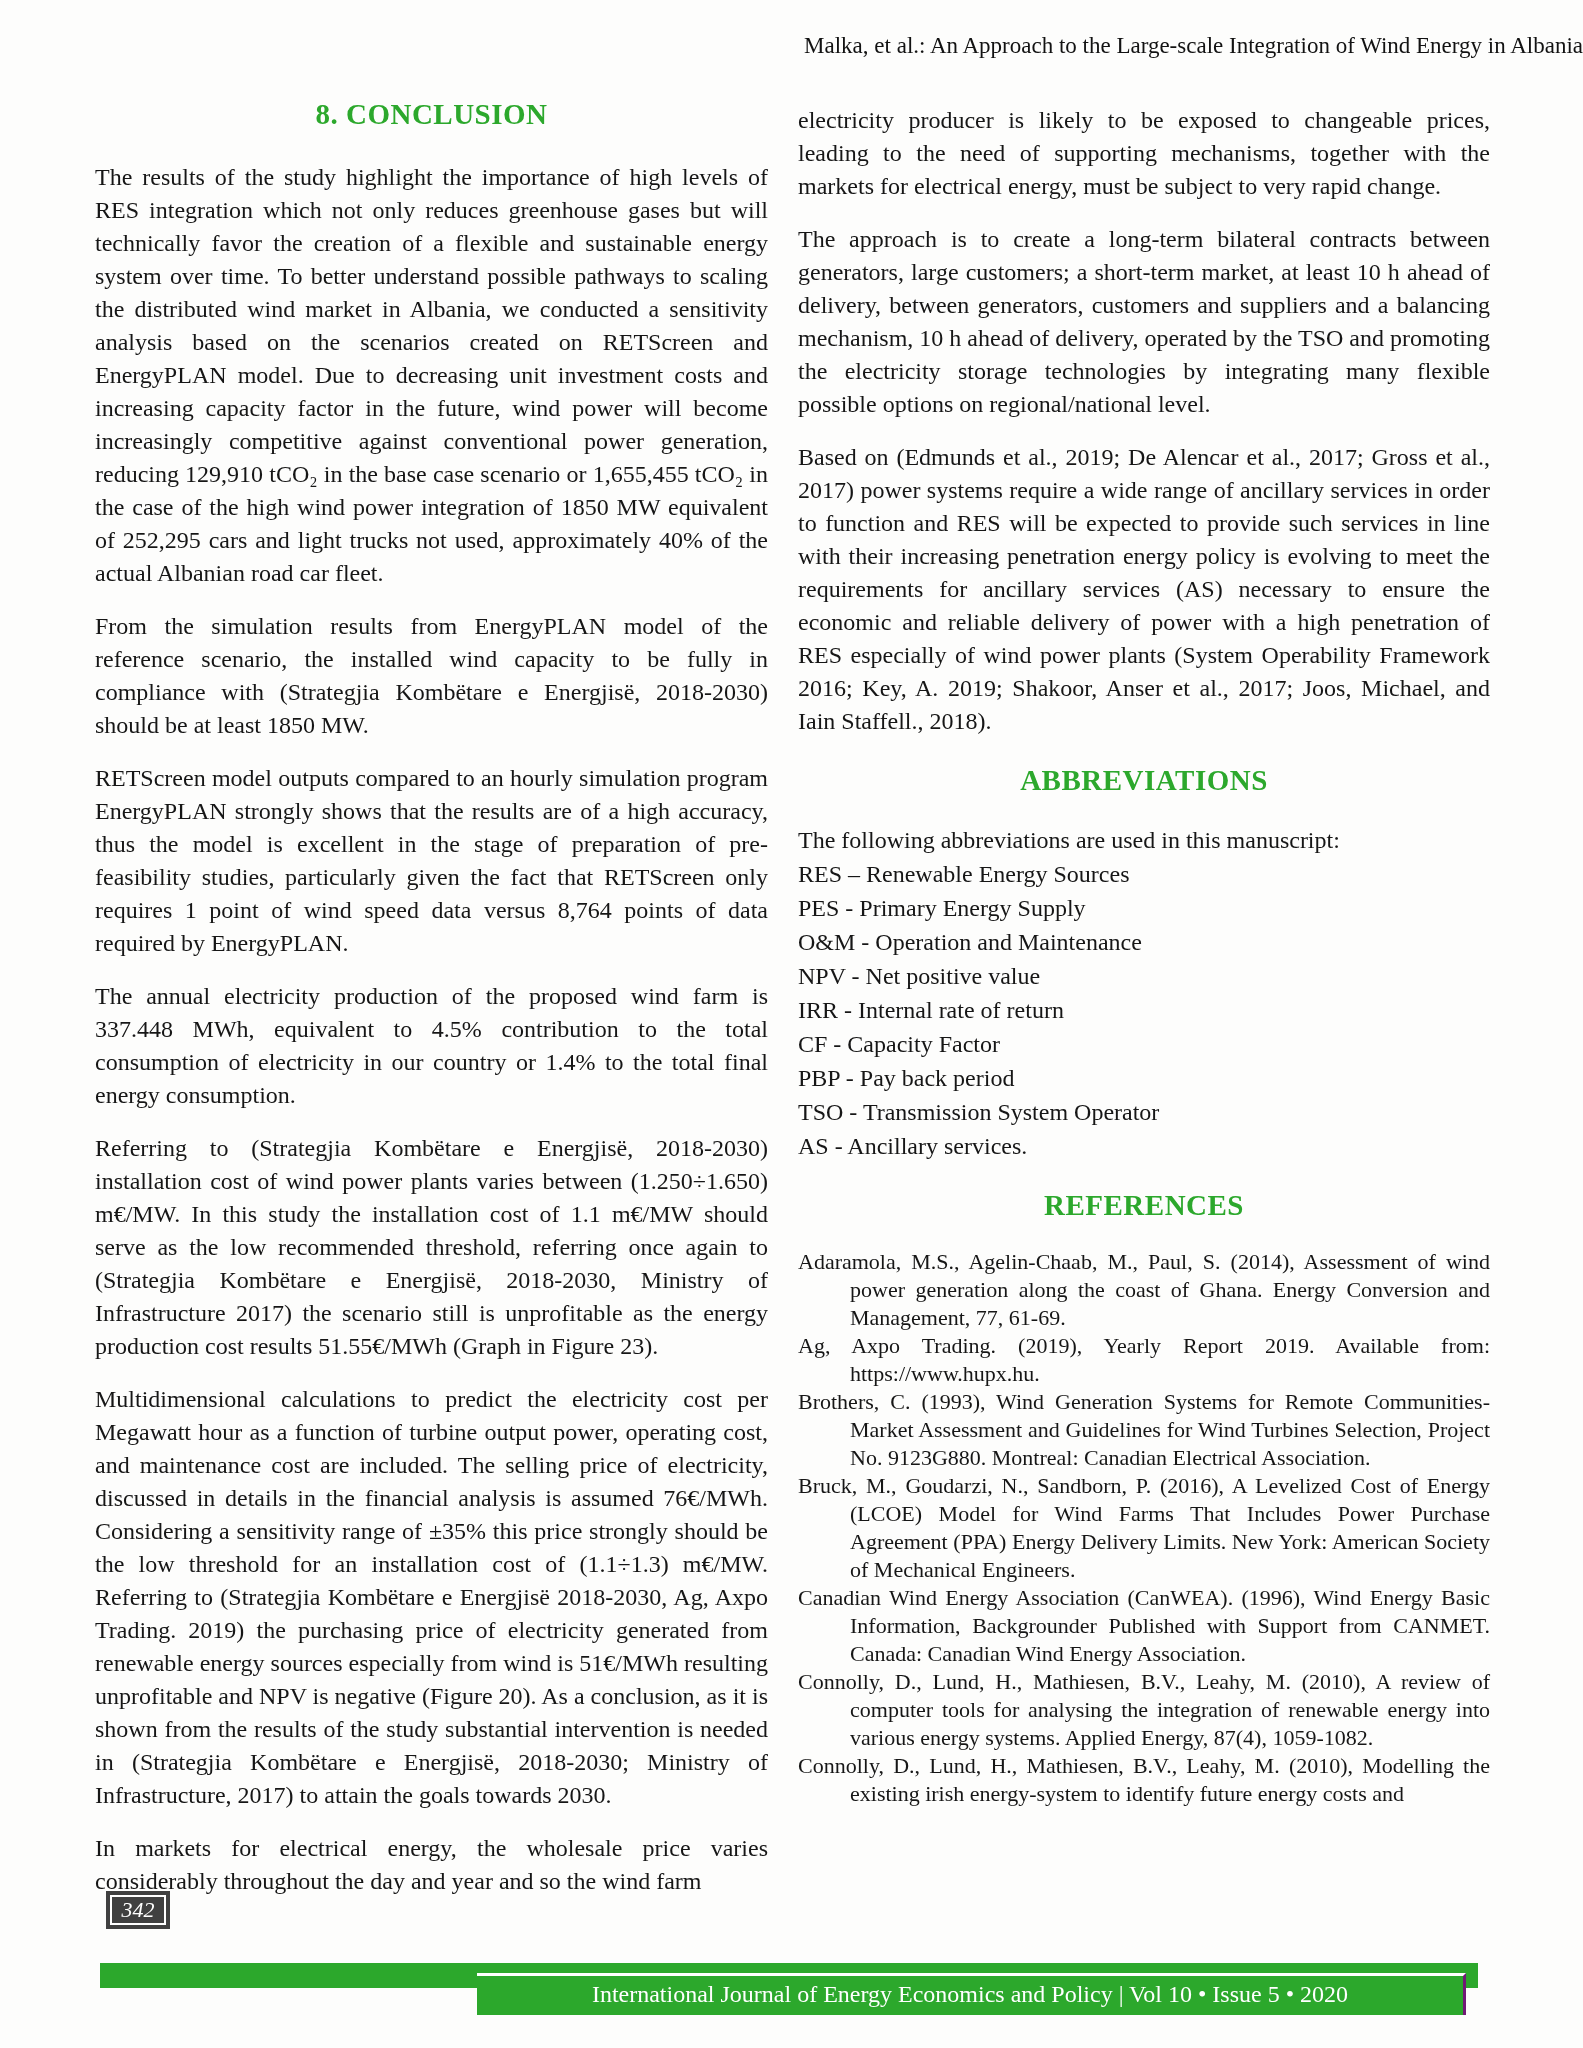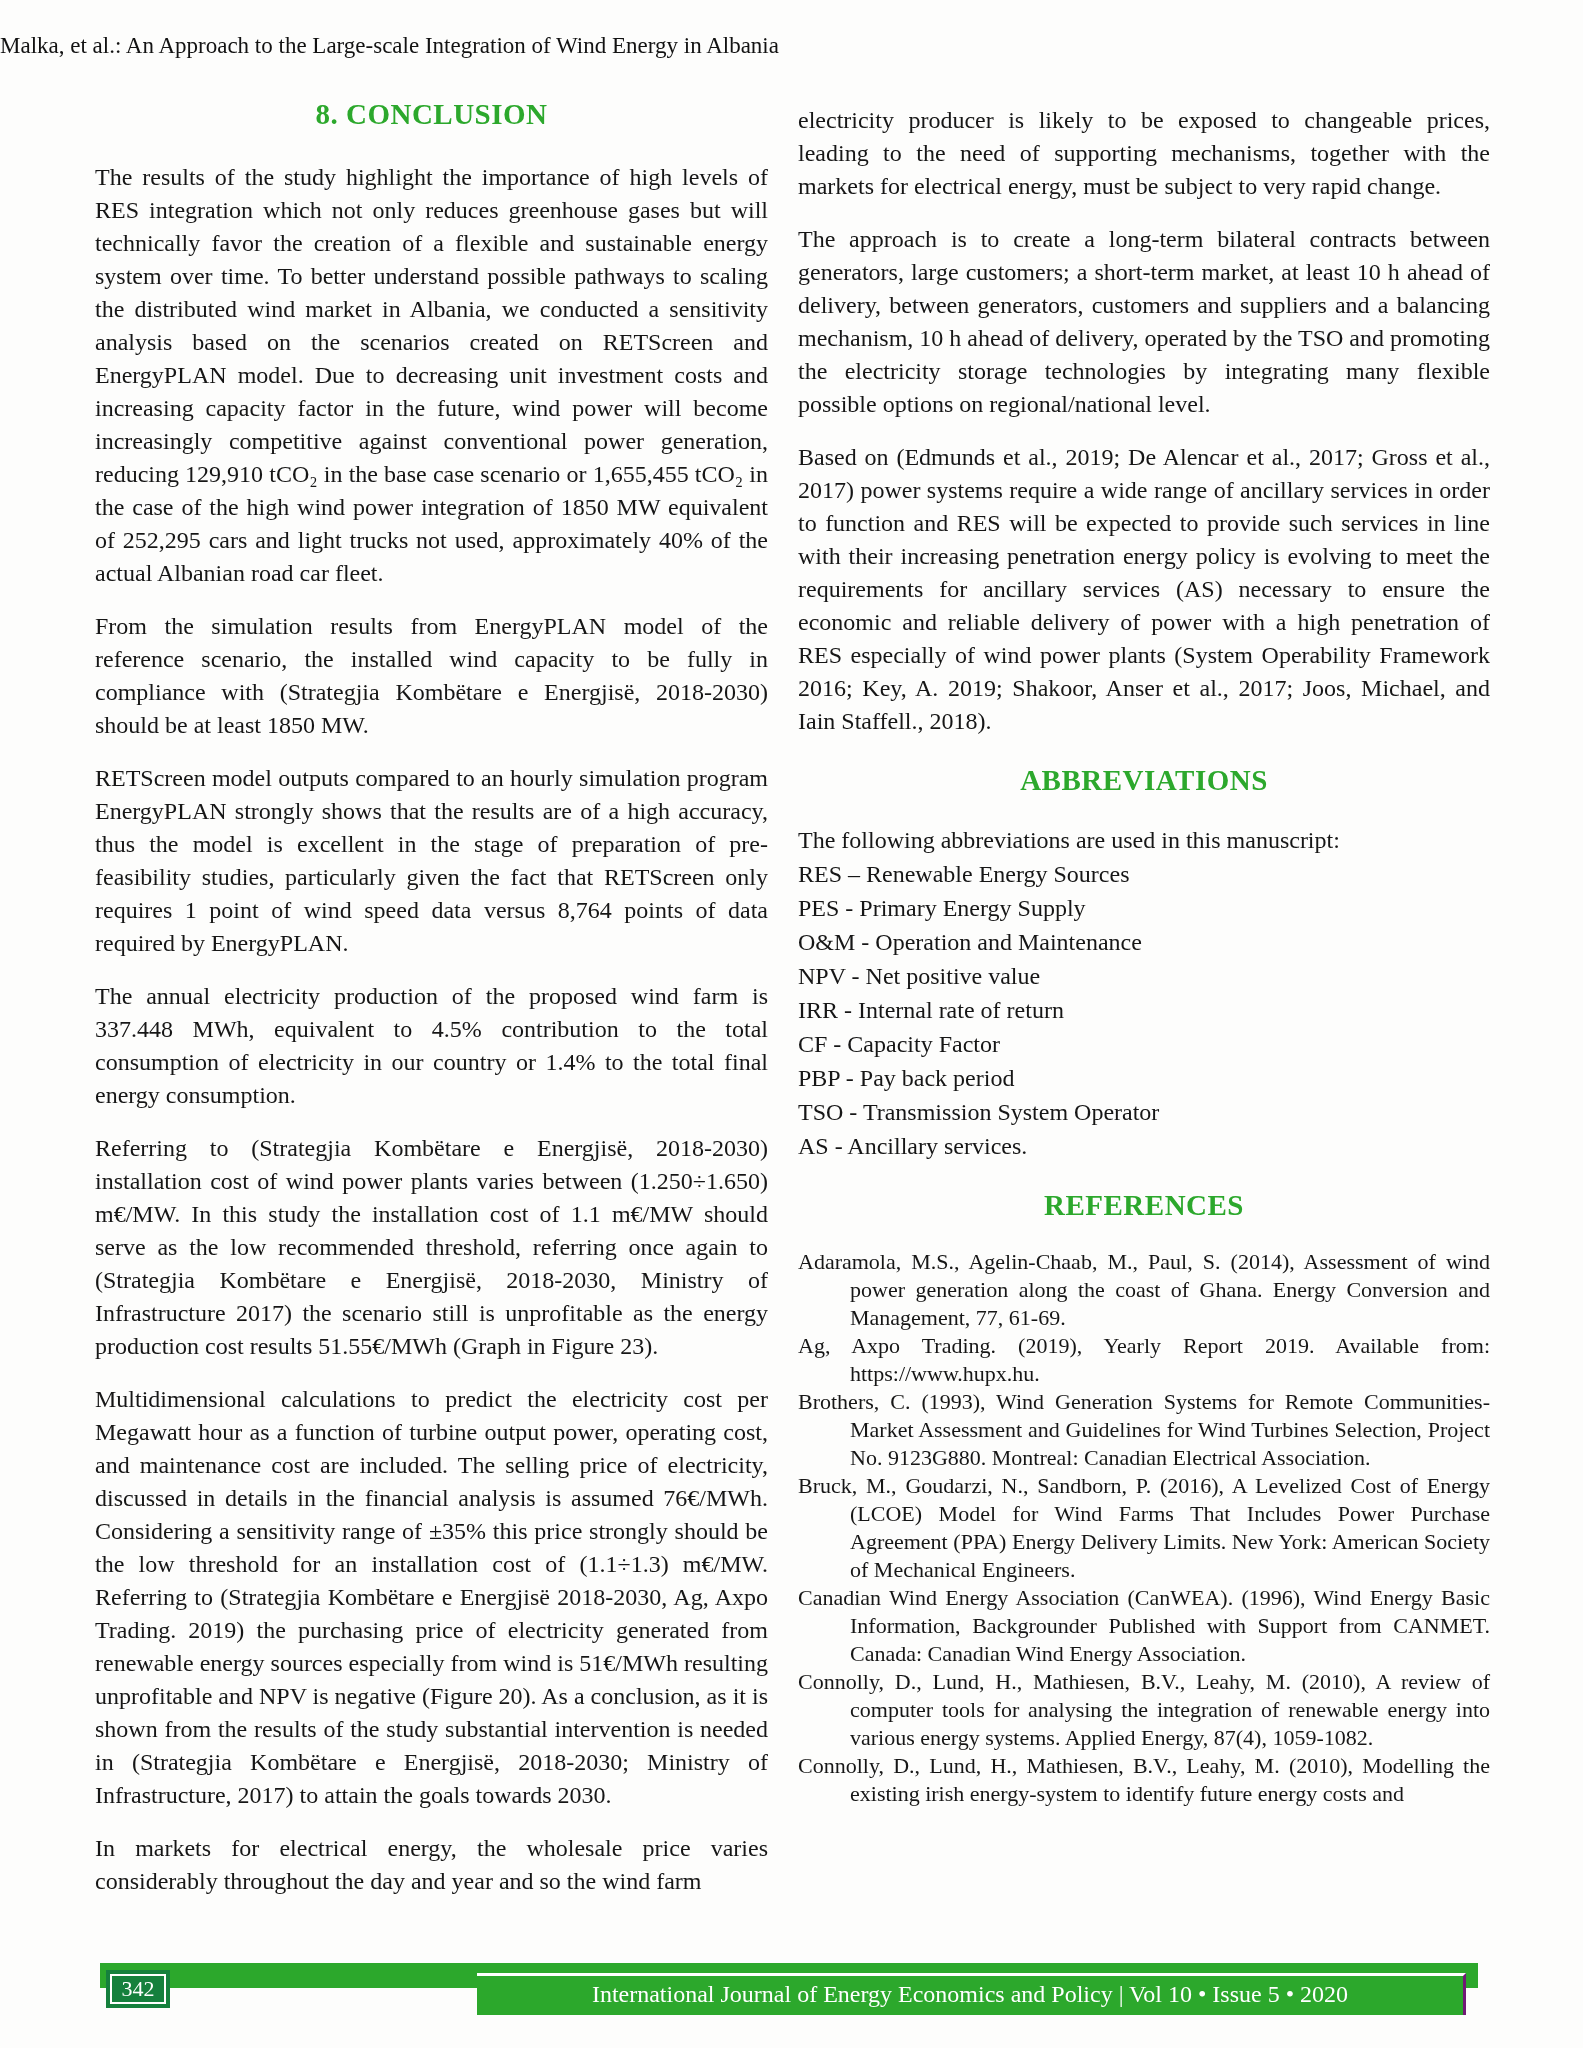--- a/index.html
+++ b/index.html
@@ -6,21 +6,21 @@
   body {
     width: 1583px; height: 2048px;
     position: relative;
     background: #fdfdfc;
     font-family: "Liberation Serif", "DejaVu Serif", serif;
     color: #161616;
     overflow: hidden;
   }
   .running-head {
     position: absolute; top: 33px; left: 0; width: 100%;
-    text-align: left;
+    text-align: right;
     font-size: 23px;
     color: #121212;
   }
   .columns {
     position: absolute; top: 92px; left: 95px;
     width: 1407px;
     display: flex; gap: 30px;
   }
   .col-left  { width: 673px; }
   .col-right { width: 692px; padding-top: 12px; }
@@ -62,25 +62,26 @@
     border-top: 3px solid #fff;
     border-right: 3px solid #701a75;
     box-sizing: border-box;
     color: #fff;
     text-align: center;
     font-size: 24px;
     line-height: 37px;
     white-space: nowrap;
   }
   .footer-page {
-    position: absolute; left: 106px; top: 1970px;
+    position: absolute; left: 106px; top: 1891px;
     width: 64px; height: 38px;
-    background: #15803d;
+    background: #404040;
     box-sizing: border-box;
     padding: 4px;
+    font-style: italic;
   }
   .footer-page-inner {
     width: 100%; height: 100%;
     box-sizing: border-box;
     border: 2px solid #fff;
     color: #fff;
     font-size: 22px;
     text-align: center;
     line-height: 26px;
   }

